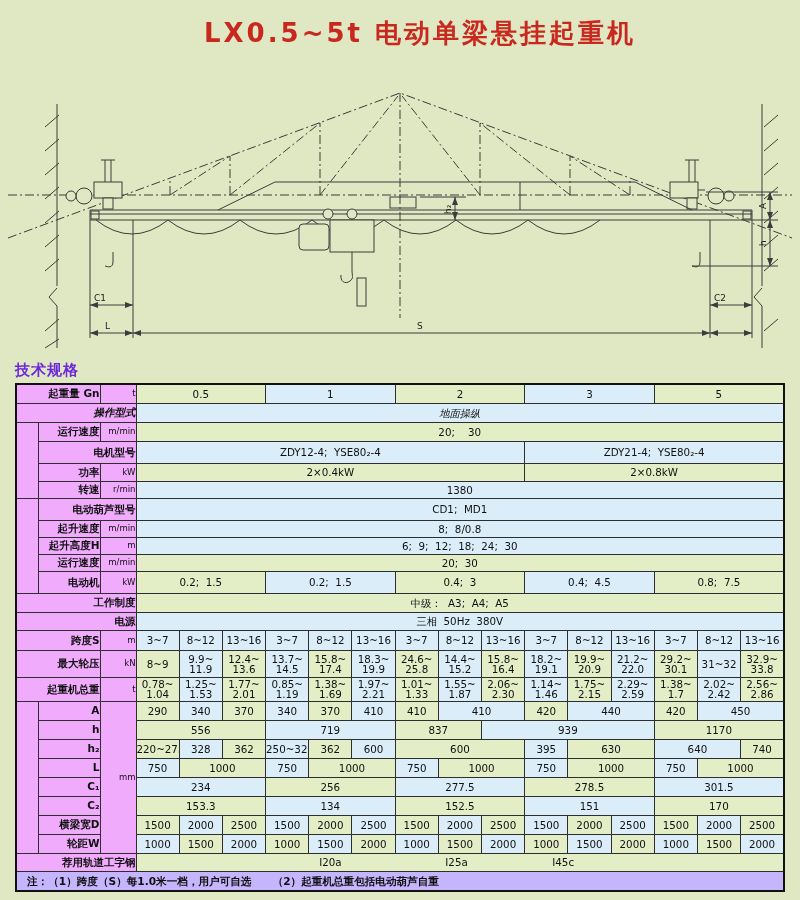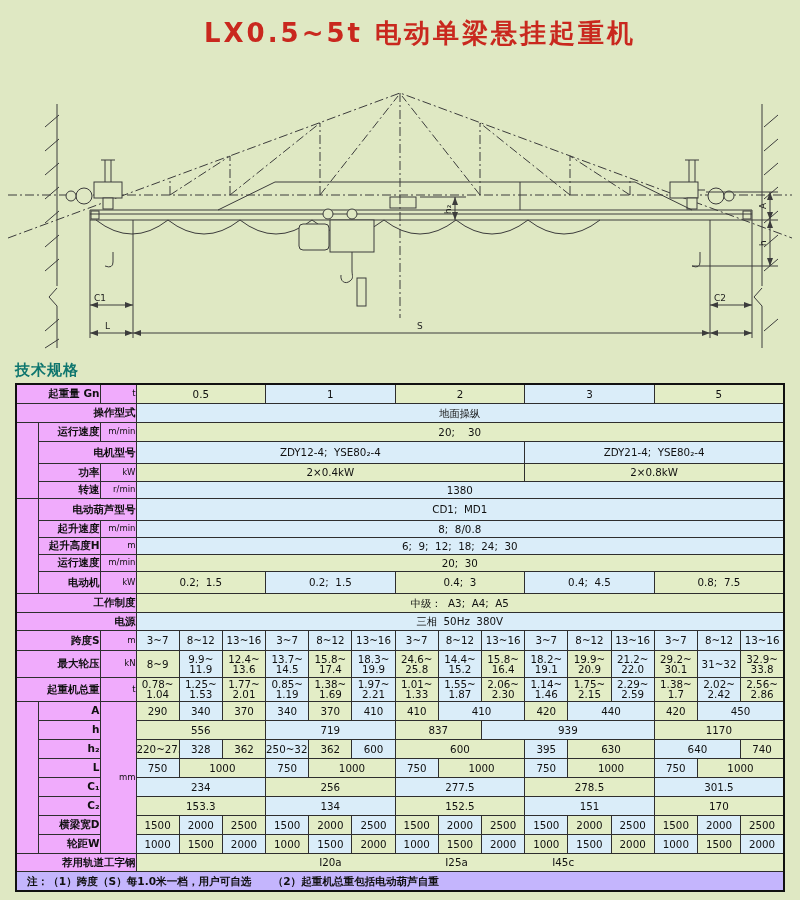--- a/index.html
+++ b/index.html
@@ -8,21 +8,21 @@
     background:#dfe8c3;
     font-family:"DejaVu Sans",sans-serif;
   }
   .title{
     position:absolute;top:16px;left:0;width:100%;text-align:center;
     font-size:26px;font-weight:bold;color:#c9281e;letter-spacing:3px;padding-left:20px;
   }
   svg.draw{position:absolute;top:56px;left:0;}
   .sec{
     position:absolute;top:361px;left:15px;
-    font-size:15px;font-weight:bold;color:#0f766e;letter-spacing:1px;
+    font-size:15px;font-weight:bold;color:#6d28d9;letter-spacing:1px;
   }
   table.spec{
     position:absolute;top:383px;left:15px;width:770px;
     border-collapse:collapse;table-layout:fixed;
     border:2px solid #111;background:#e7f0d2;
   }
   .spec th,.spec td{
     border:1px solid #2e2e2e;padding:0;text-align:center;vertical-align:middle;
     font-size:10.3px;line-height:10px;overflow:hidden;color:#101010;
   }
@@ -156,21 +156,21 @@
   <tbody>
       <tr style="height: 19px;">
         <th colspan="2">起重量 Gn</th>
         <th class="unit" rowspan="1">t</th>
         <td class="c-g" colspan="3">0.5</td>
         <td class="c-b" colspan="3">1</td>
         <td class="c-g" colspan="3">2</td>
         <td class="c-b" colspan="3">3</td>
         <td class="c-g" colspan="3">5</td>
       </tr>
-      <tr style="height: 19px;">
+      <tr style="height: 19px; font-style: italic;">
         <th colspan="3">操作型式</th>
         <td class="c-b" colspan="15">地面操纵</td>
       </tr>
       <tr style="height: 19px;">
         <th class="grp" rowspan="4">
           <div>大车运行机构</div>
         </th>
         <th colspan="1">运行速度</th>
         <th class="unit" rowspan="1">m/min</th>
         <td class="c-g" colspan="15">20;    30</td>

